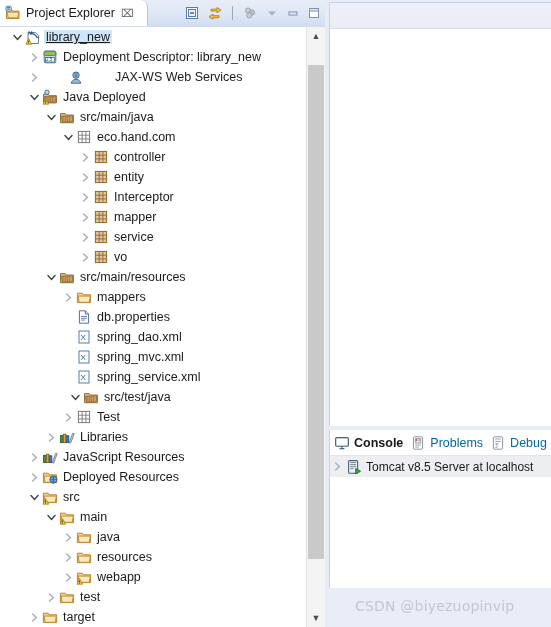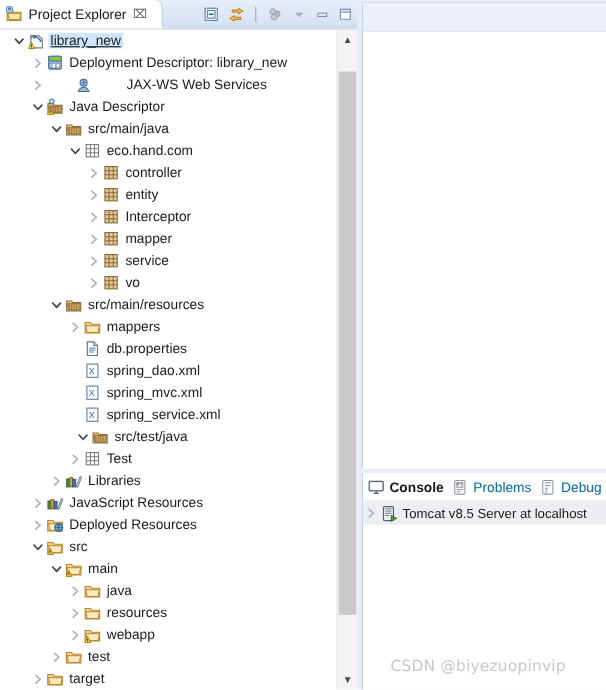--- a/index.html
+++ b/index.html
@@ -143,21 +143,21 @@
     box-sizing: border-box;
   }
   #editor-body {
     position: absolute; left: 0; top: 26px; right: 0; bottom: 0;
     background: #ffffff;
   }
 
   
   #console-view {
     position: absolute; left: 0; top: 430px;
-    width: 222px; height: 197px;
+    width: 222px; height: 158px;
     background: #ffffff;
     border-left: 1px solid #c8d2e6;
     box-sizing: border-box;
   }
   #console-tabstrip {
     position: absolute; left: 0; top: 0;
     width: 100%; height: 26px;
     display: flex; align-items: center;
     background: #ffffff;
     border-bottom: 1px solid #dfe4ef;
@@ -331,21 +331,21 @@
             <span class="ico">
               <svg width="16" height="16" viewBox="0 0 16 16">
                 <path d="M1.6 5.2h4.6l1.1 1.5h7.1v7.2H1.6z" fill="#e0c08c" stroke="#8a6a34" stroke-width="1"></path>
                 <path d="M2.4 7.6h11.6l-.9 5.6H3.3z" fill="#c79a5c" stroke="#8a6a34" stroke-width=".8"></path>
                 <path d="M4 7.6v5.6M6.2 7.6v5.6M8.4 7.6v5.6M10.6 7.6v5.6" stroke="#8a6a34" stroke-width=".7"></path>
                 <circle cx="5" cy="3.2" r="2.2" fill="#bcd9f0" stroke="#3f6d9e" stroke-width=".9"></circle>
                 <path d="M0.4 9.6l3 5.6H-2.2z" transform="translate(3.2,0)" fill="#f6d64a" stroke="#9a7a10" stroke-width=".8" stroke-linejoin="round"></path>
                 <path d="M3.6 11.6v2M3.6 14.3v.6" stroke="#3d3100" stroke-width=".9"></path>
               </svg>
             </span>
-            <span class="lbl">Java Descriptor</span>
+            <span class="lbl">Java Deployed</span>
           </div>
           <div class="row" style="padding-left: 45px;">
             <span class="twisty">
               <svg width="11" height="11" viewBox="0 0 11 11">
                 <path d="M2 3.6l3.5 3.8L9 3.6" fill="none" stroke="#3c4650" stroke-width="1.5" stroke-linecap="round"></path>
               </svg>
             </span>
             <span class="ico">
               <svg width="16" height="16" viewBox="0 0 16 16">
                 <path d="M1.6 4.6h4.6l1.1 1.5h7.1v7.6H1.6z" fill="#e6c694" stroke="#8a6a34" stroke-width="1"></path>

